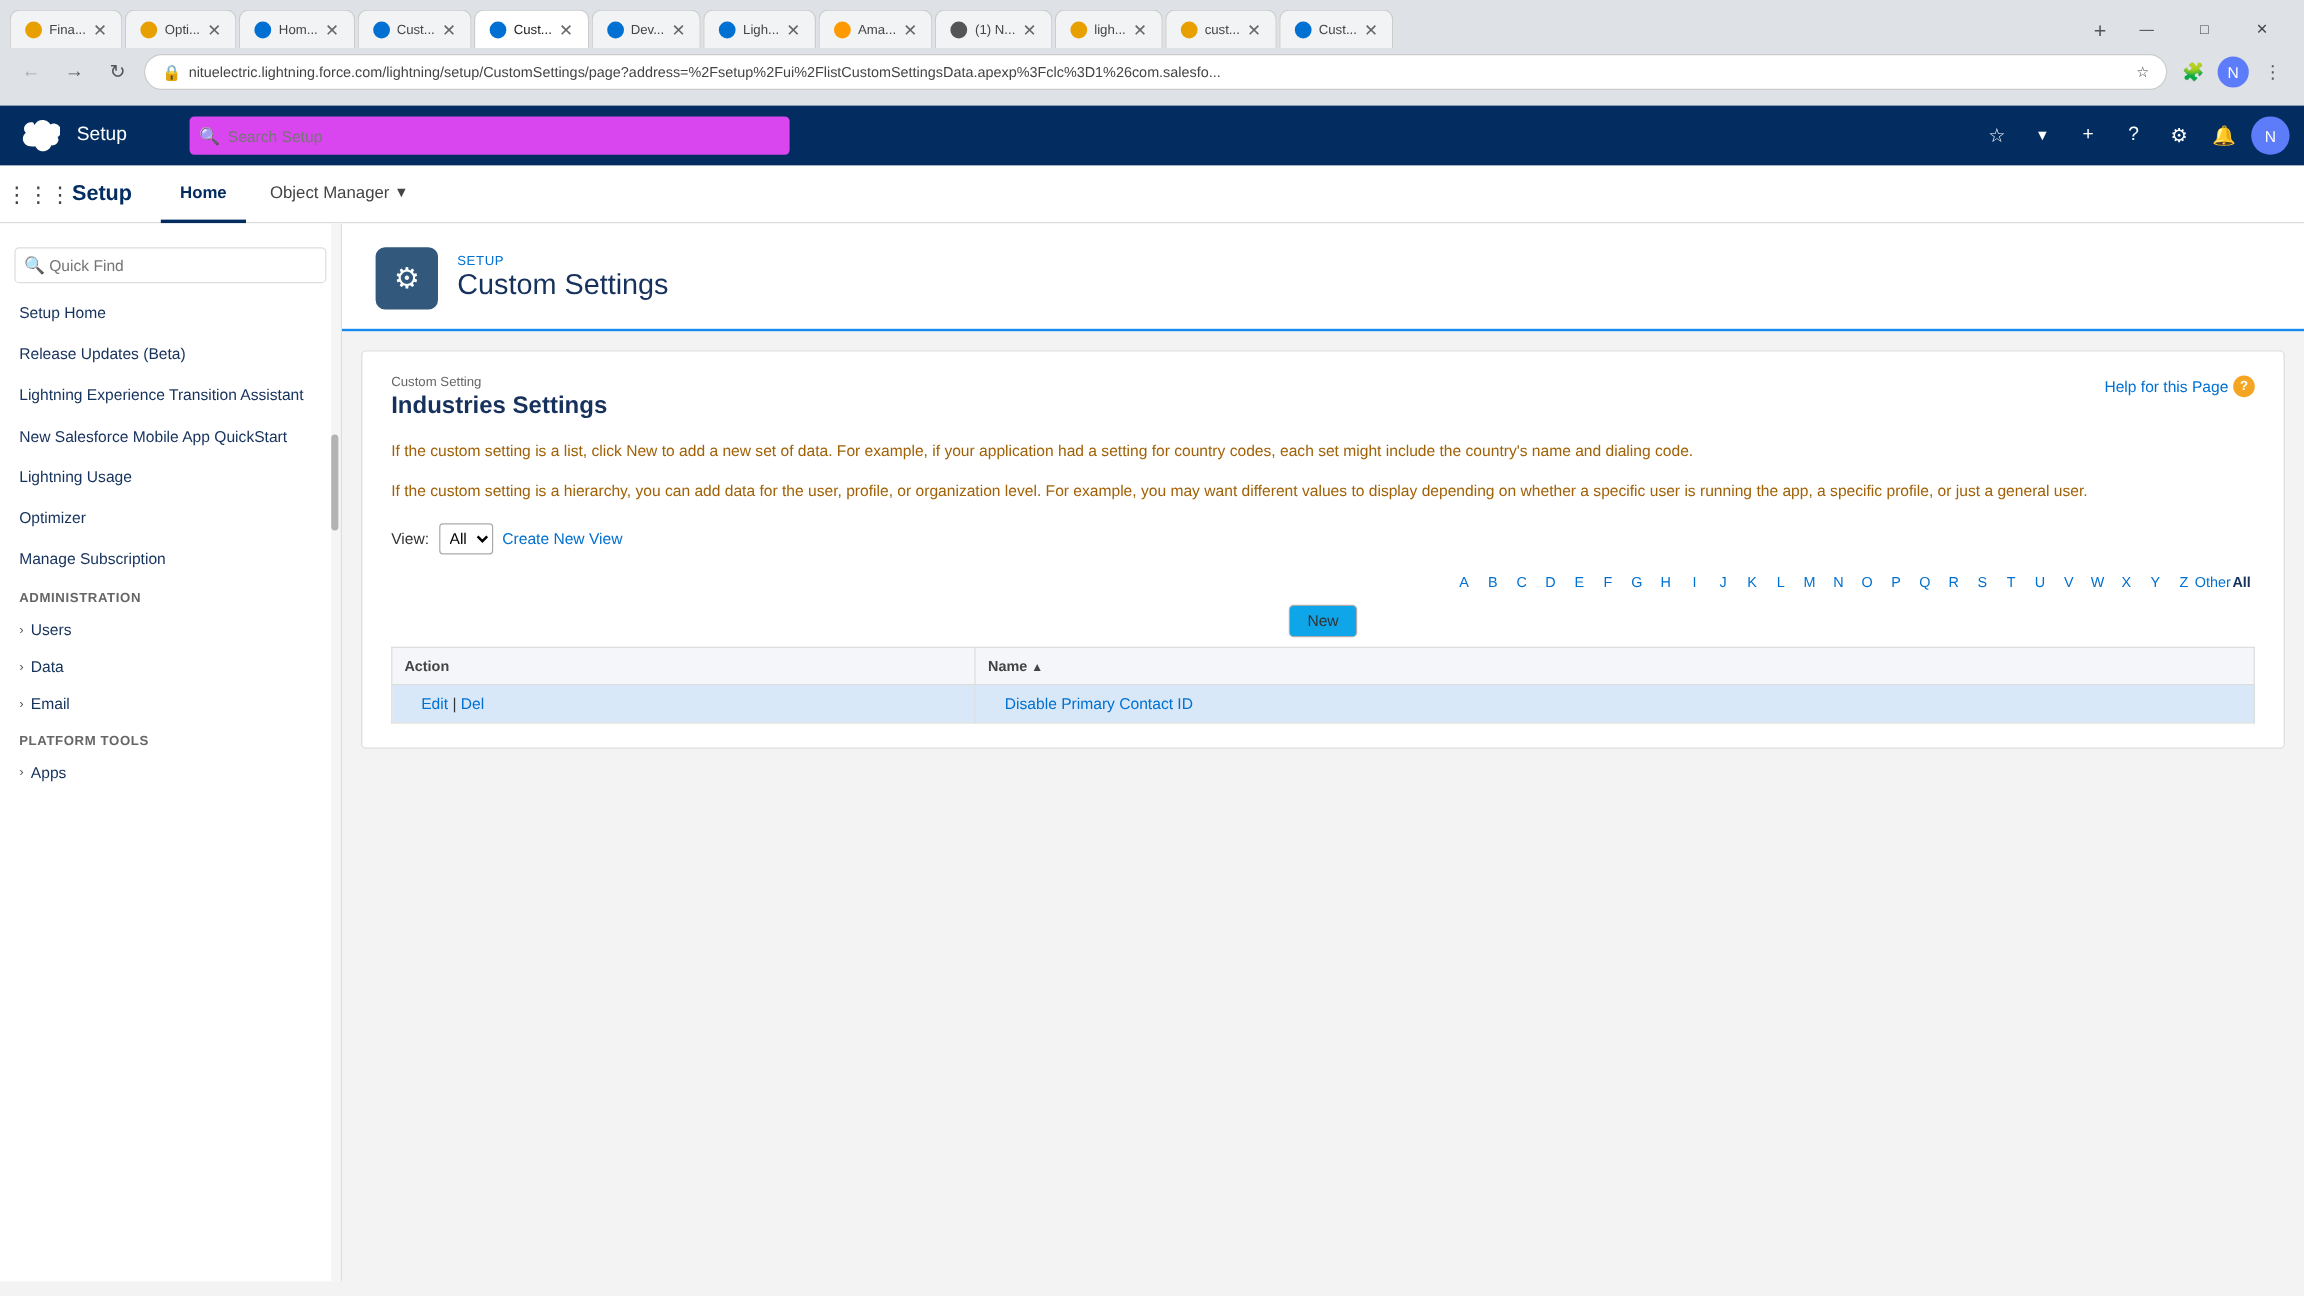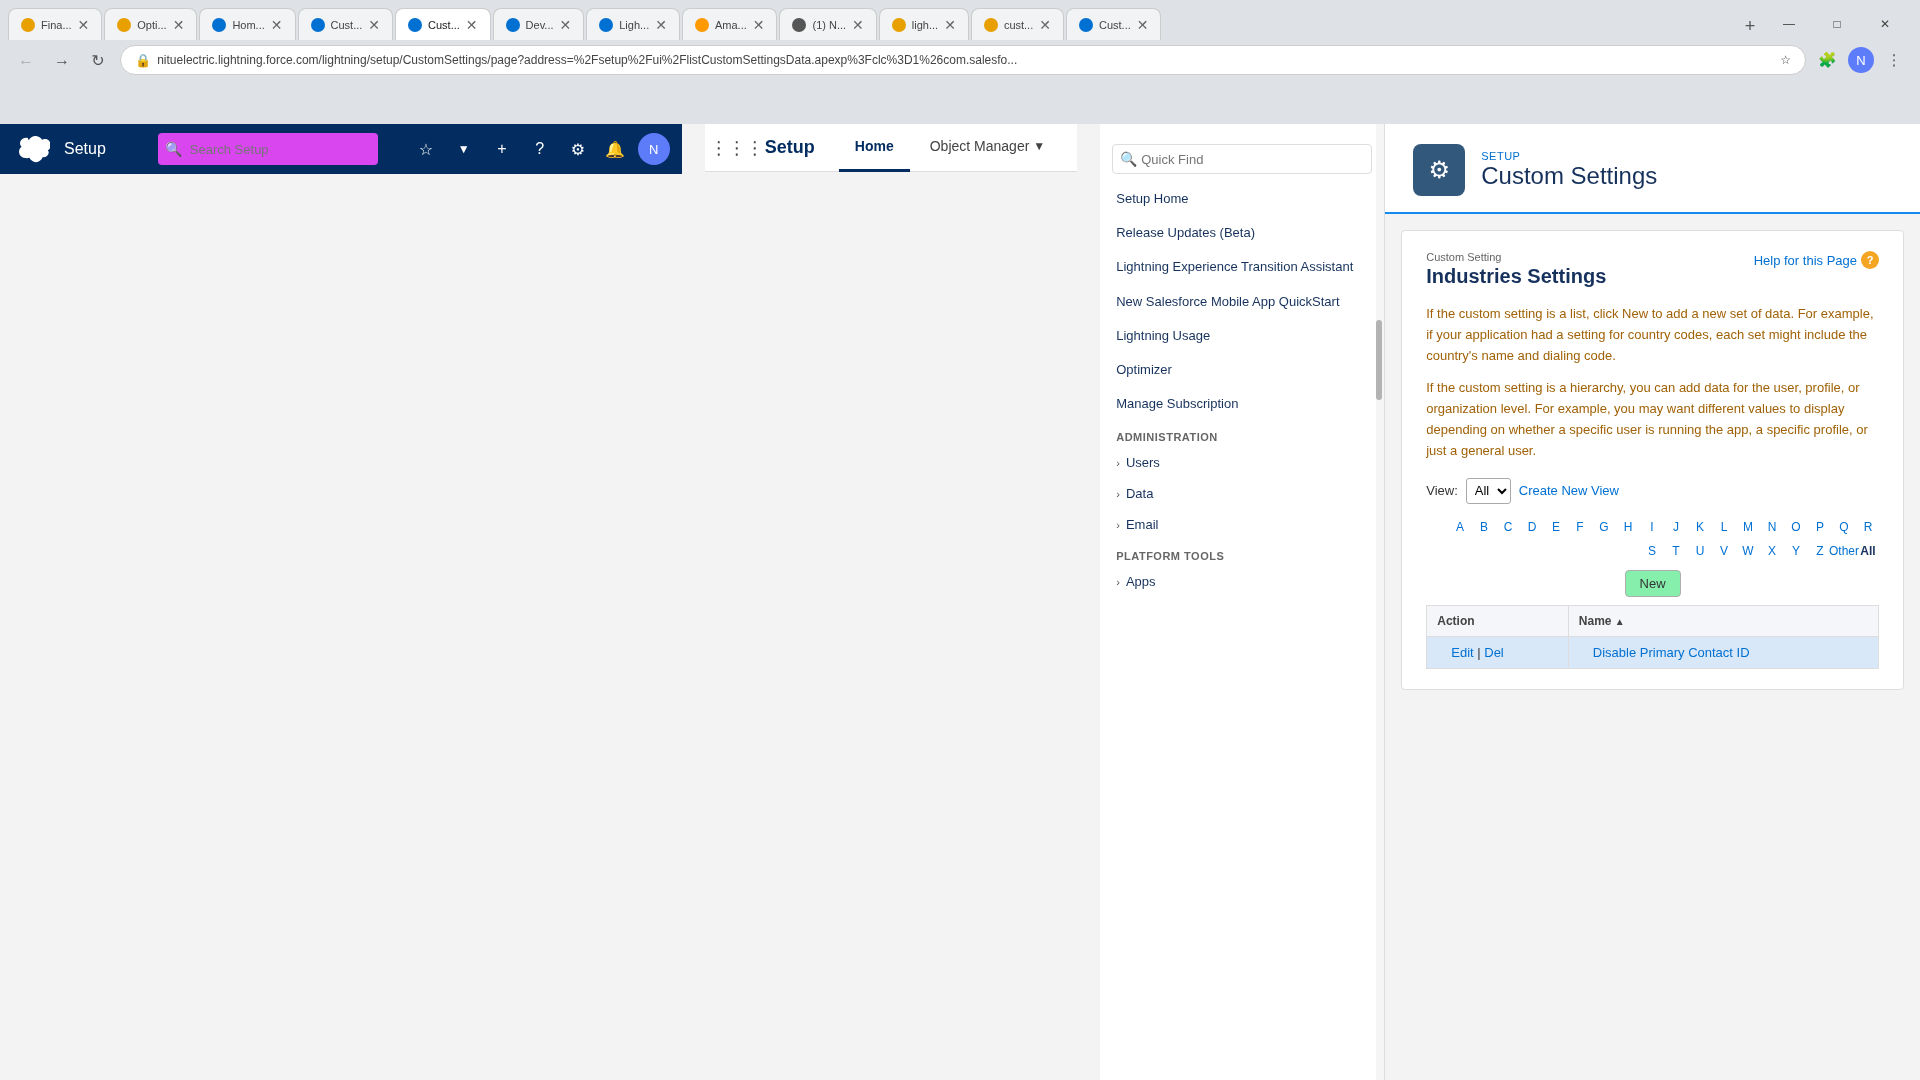--- a/index.html
+++ b/index.html
@@ -1,40 +1,40 @@
 <!DOCTYPE html>
 <html><head>
   <meta charset="utf-8">
   <style>
     * { box-sizing: border-box; margin: 0; padding: 0; }
     body { font-family: 'Segoe UI', Arial, sans-serif; font-size: 13px; background: #f3f3f3; overflow: hidden; height: 1080px; width: 1920px; }
 
     
-    .browser-chrome { background: #dee1e6; height: 124px; display: flex; flex-direction: column; }
+    .browser-chrome { background: #dee1e6; height: 88px; display: flex; flex-direction: column; }
     .tab-bar { display: flex; align-items: flex-end; height: 40px; padding: 0 8px; background: #dee1e6; gap: 2px; }
     .tab { display: flex; align-items: center; height: 32px; padding: 0 12px; background: #f1f3f4; border-radius: 8px 8px 0 0; font-size: 12px; color: #444; max-width: 160px; gap: 6px; cursor: pointer; border: 1px solid #ccc; border-bottom: none; }
     .tab.active { background: #fff; color: #1a1a1a; }
     .tab .favicon { width: 14px; height: 14px; border-radius: 2px; flex-shrink: 0; }
     .tab .tab-label { overflow: hidden; text-overflow: ellipsis; white-space: nowrap; font-size: 11px; }
     .tab .close-btn { margin-left: auto; font-size: 14px; color: #666; cursor: pointer; flex-shrink: 0; }
     .new-tab-btn { width: 28px; height: 28px; display: flex; align-items: center; justify-content: center; font-size: 18px; color: #555; cursor: pointer; }
     .window-controls { display: flex; margin-left: auto; align-items: center; gap: 2px; padding-right: 4px; }
     .win-btn { width: 46px; height: 32px; display: flex; align-items: center; justify-content: center; font-size: 12px; color: #444; cursor: pointer; }
 
     .address-bar-row { display: flex; align-items: center; height: 40px; padding: 0 12px; gap: 8px; background: #dee1e6; }
     .nav-btn { width: 28px; height: 28px; display: flex; align-items: center; justify-content: center; border-radius: 50%; cursor: pointer; color: #555; font-size: 16px; }
     .nav-btn.disabled { color: #aaa; cursor: default; }
     .address-bar { flex: 1; height: 30px; background: #fff; border-radius: 15px; display: flex; align-items: center; padding: 0 14px; font-size: 12px; color: #444; border: 1px solid #ccc; gap: 6px; }
     .address-bar .lock-icon { color: #555; font-size: 13px; }
     .address-text { flex: 1; overflow: hidden; text-overflow: ellipsis; white-space: nowrap; }
     .browser-icons { display: flex; align-items: center; gap: 6px; }
     .br-icon { width: 28px; height: 28px; display: flex; align-items: center; justify-content: center; cursor: pointer; border-radius: 50%; font-size: 15px; color: #555; }
 
     
-    .sf-shell { display: flex; flex-direction: row; height: calc(1080px - 100px); gap: 23px; }
+    .sf-shell { display: flex; flex-direction: column; height: calc(1080px - 100px); }
 
     
     .sf-topnav { background: #032d60; height: 50px; display: flex; align-items: center; padding: 0 12px; gap: 12px; }
     .sf-logo { width: 40px; height: 40px; display: flex; align-items: center; justify-content: center; }
     .sf-logo svg { width: 36px; height: 36px; }
     .sf-search { flex: 1; max-width: 500px; margin: 0 20px; }
     .sf-search input { width: 100%; height: 32px; border-radius: 4px; border: none; padding: 0 12px 0 32px; font-size: 13px; background: #d946ef; color: #333; outline: none; }
     .sf-search-wrap { position: relative; }
     .sf-search-wrap .search-icon { position: absolute; left: 8px; top: 50%; transform: translateY(-50%); color: #777; font-size: 14px; }
     .sf-topnav-right { display: flex; align-items: center; gap: 6px; margin-left: auto; }
@@ -85,21 +85,21 @@
     .view-bar { display: flex; align-items: center; gap: 8px; margin: 16px 0 12px; }
     .view-label { font-size: 13px; color: #333; }
     .view-select { height: 26px; border: 1px solid #aaa; border-radius: 3px; font-size: 13px; padding: 0 4px; background: #fff; cursor: pointer; }
     .create-new-view { font-size: 13px; color: #0070d2; cursor: pointer; }
 
     .alpha-bar { display: flex; align-items: center; gap: 2px; justify-content: flex-end; margin-bottom: 8px; flex-wrap: wrap; }
     .alpha-btn { width: 22px; height: 22px; display: flex; align-items: center; justify-content: center; font-size: 12px; color: #0070d2; cursor: pointer; border: none; background: transparent; }
     .alpha-btn.active { font-weight: 700; color: #16325c; }
 
     .new-btn-wrap { display: flex; justify-content: center; margin-bottom: 8px; }
-    .sf-button { padding: 5px 14px; border: 1px solid #aeaeae; border-radius: 4px; background: #86efac; font-size: 13px; color: #333; cursor: pointer; }
+    .sf-button { padding: 5px 14px; border: 1px solid #aeaeae; border-radius: 4px; background: #0ea5e9; font-size: 13px; color: #333; cursor: pointer; }
 
     
     .data-table { width: 100%; border-collapse: collapse; }
     .data-table th { background: #f4f6f9; border: 1px solid #ddd; padding: 8px 10px; text-align: left; font-size: 12px; color: #444; font-weight: 600; }
     .data-table td { border: 1px solid #ddd; padding: 8px 10px; font-size: 13px; color: #333; }
     .data-table tr.row-highlight td { background: #d8e8f8; padding-left: 24px; }
     .data-table .action-link { color: #0070d2; cursor: pointer; font-size: 13px; }
     .data-table .name-link { color: #0070d2; cursor: pointer; font-size: 13px; }
     .sort-icon { font-size: 10px; }
     ::-webkit-scrollbar { width: 6px; }

